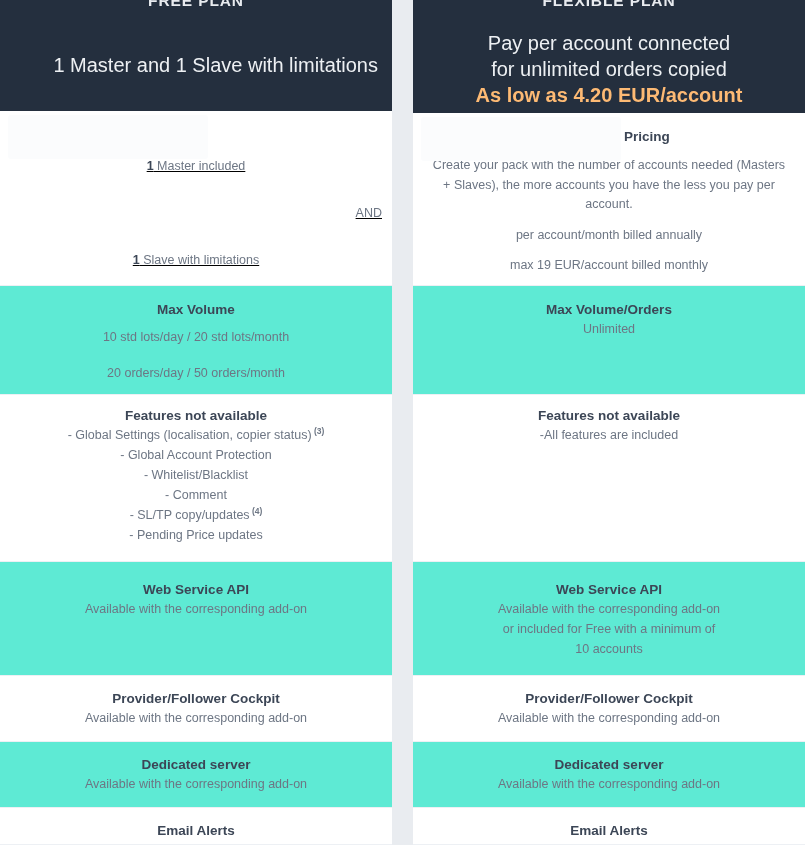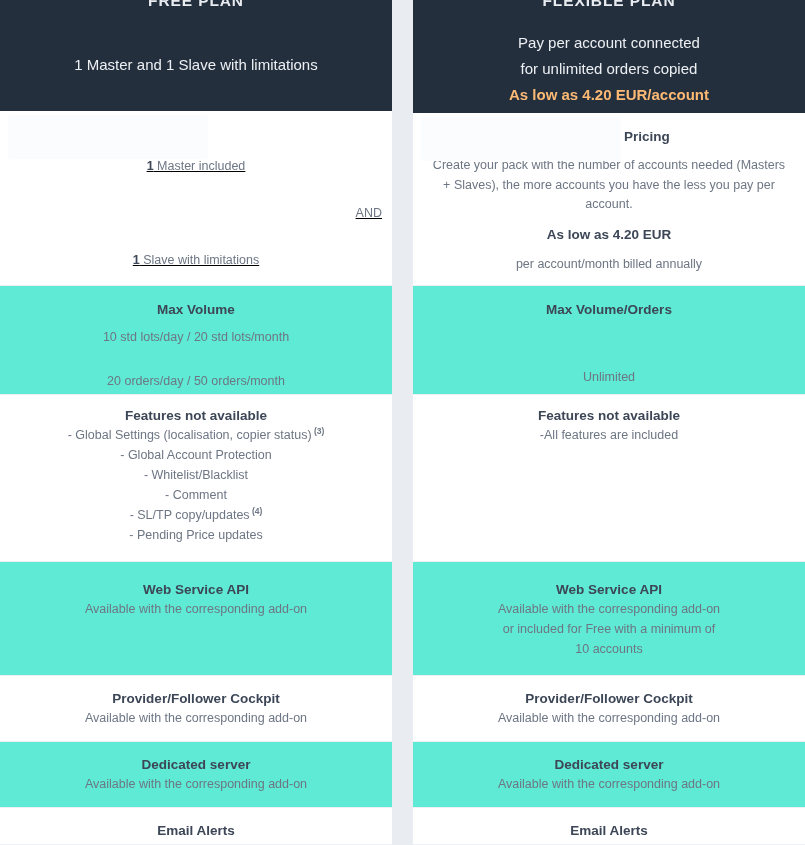--- a/index.html
+++ b/index.html
@@ -48,24 +48,24 @@
     font-weight: bold;
     letter-spacing: 0.9px;
     color: #e8ebef;
     line-height: 14px;
     margin-top: -6px;
     white-space: nowrap;
   }
   .header-body {
     margin-top: 0;
   }
-  .free .header-body { padding-top: 44px; }
+  .free .header-body { padding-top: 44px; text-align: right; }
   .flex .header-body { padding-top: 22px; }
   .hdr-line {
-    font-size: 15px;
+    font-size: 20px;
     line-height: 26px;
     color: #edf0f3;
     font-weight: 400;
   }
   .hdr-line.strong {
     font-weight: bold;
     color: #fdba74;
   }
 
   
@@ -131,21 +131,21 @@
     <div id="free-rows">
         <div class="row plain bordered" style="height: 175px; padding-top: 45px; text-decoration: underline;">
           <div class="watermark"></div>
           <div class="row-sub"><span class="bold-num">1</span> Master included</div>
           <div class="row-sub" style="margin-top: 27px; text-align: right;">AND</div>
           <div class="row-sub" style="margin-top: 27px;"><span class="bold-num">1</span> Slave with limitations</div>
         </div>
         <div class="row shade bordered" style="height: 109px; padding-top: 14px;">
           <div class="row-title">Max Volume</div>
           <div class="row-sub" style="margin-top: 8px;">10 std lots/day / 20 std lots/month</div>
-          <div class="row-sub" style="margin-top: 24px;">20 orders/day / 50 orders/month</div>
+          <div class="row-sub" style="margin-top: 16px;">20 orders/day / 50 orders/month</div>
         </div>
         <div class="row plain bordered" style="height: 167px; padding-top: 11px;">
           <div class="row-title">Features not available</div>
           <div class="row-sub">- Global Settings (localisation, copier status)<sup class="sub-sup"> (3)</sup></div>
           <div class="row-sub">- Global Account Protection</div>
           <div class="row-sub">- Whitelist/Blacklist</div>
           <div class="row-sub">- Comment</div>
           <div class="row-sub">- SL/TP copy/updates<sup class="sub-sup"> (4)</sup></div>
           <div class="row-sub">- Pending Price updates</div>
         </div>
@@ -177,25 +177,24 @@
         <div class="hdr-line">Pay per account connected</div>
         <div class="hdr-line">for unlimited orders copied</div>
         <div class="hdr-line strong">As low as 4.20 EUR/account</div>
       </div>
     </div>
     <div id="flex-rows">
         <div class="row plain bordered" style="height: 173px; padding-top: 14px;">
           <div class="watermark"></div>
           <div class="row-title">Degressive Pricing</div>
           <div class="row-sub tight" style="padding: 0px 6px; margin-top: 10px;">Create your pack with the number of accounts needed (Masters + Slaves), the more accounts you have the less you pay per account.</div>
-          <div class="row-title" style="margin-top: 10px;">As low as 4.20 EUR</div>
           <div class="row-sub" style="margin-top: 10px;">per account/month billed annually</div>
           <div class="row-sub" style="margin-top: 10px;">max 19 EUR/account billed monthly</div>
         </div>
-        <div class="row shade bordered" style="height: 109px; padding-top: 14px; gap: 48px;">
+        <div class="row shade bordered" style="height: 109px; padding-top: 14px;">
           <div class="row-title">Max Volume/Orders</div>
           <div class="row-sub">Unlimited</div>
         </div>
         <div class="row plain bordered" style="height: 167px; padding-top: 11px;">
           <div class="row-title">Features not available</div>
           <div class="row-sub">-All features are included</div>
         </div>
         <div class="row shade bordered" style="height: 114px; padding-top: 18px;">
           <div class="row-title">Web Service API</div>
           <div class="row-sub">Available with the corresponding add-on</div>

